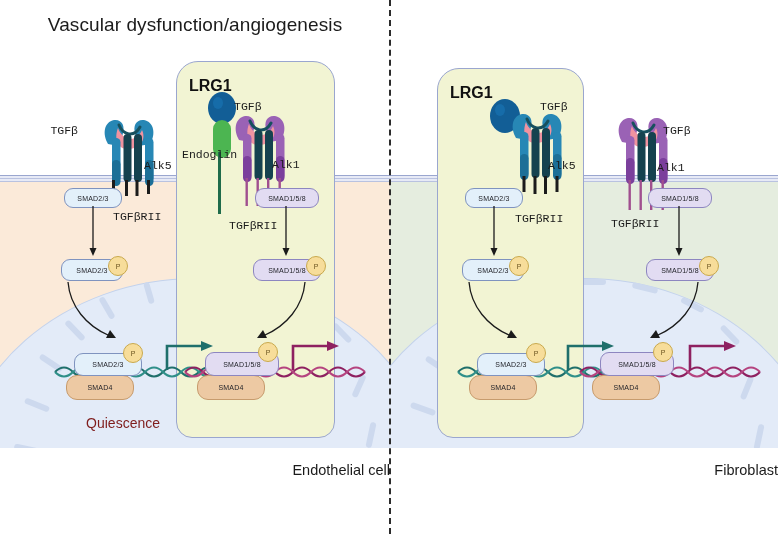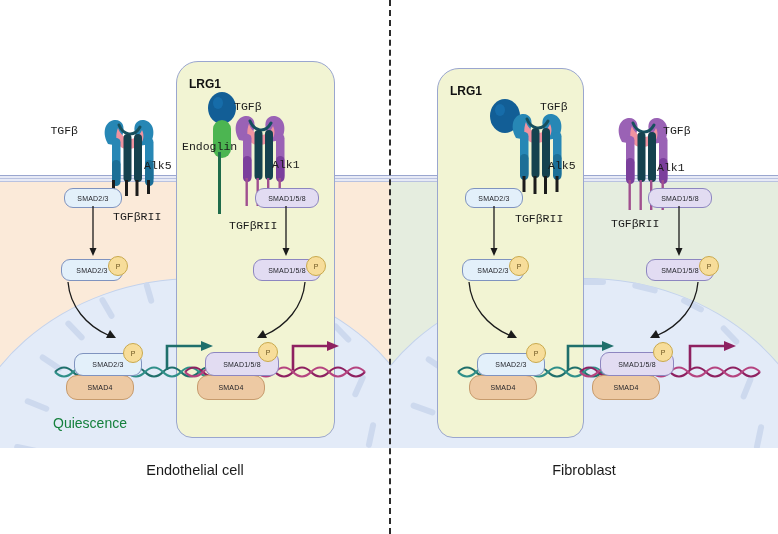--- a/index.html
+++ b/index.html
@@ -40,26 +40,26 @@
   
   .nucleus{position:absolute;left:-46px;width:482px;top:222px;height:340px;
            background:#e3ebf8;border:1.4px solid #c3d2ec;
            border-radius:50% 50% 0 0 / 62% 62% 0 0;}
   #nucleus-right{left:-46px;width:480px;}
   .pore{position:absolute;background:#cdd9ee;border-radius:3px;}
 
   
   .lrg-box{position:absolute;background:#f2f4d3;border:1.6px solid #9aa6cf;
            border-radius:22px 22px 16px 16px;}
-  .lrg-label{position:absolute;font-size:12px;font-weight:bold;color:#111;}
+  .lrg-label{position:absolute;font-size:16px;font-weight:bold;color:#111;}
 
   
   .lbl{position:absolute;font-size:11.5px;color:#1b1b1b;white-space:nowrap;font-family:Liberation Mono, monospace;}
-  .state{position:absolute;font-size:14px;color:#15803d;white-space:nowrap;text-align:center;}
-  .celltype{position:absolute;font-size:14.5px;color:#1b1b1b;white-space:nowrap;text-align:center;}
+  .state{position:absolute;font-size:14px;color:#7f1d1d;white-space:nowrap;text-align:right;}
+  .celltype{position:absolute;font-size:14.5px;color:#1b1b1b;white-space:nowrap;text-align:right;}
 
   
   .pill{position:absolute;border-radius:9px;display:flex;align-items:center;
         justify-content:center;font-size:7px;color:#23242a;letter-spacing:.2px;
         white-space:nowrap;}
   .pill-23{background:#e3f0fa;border:1.2px solid #7f93bf;}
   .pill-158{background:#e2dcf2;border:1.2px solid #8d86c0;}
   .pill-s4{background:#edc9a3;border:1.2px solid #c79b6d;border-radius:11px;font-size:7px;}
 
   .phos{position:absolute;width:18px;height:18px;border-radius:50%;
@@ -74,20 +74,21 @@
 
   
   #divider{position:absolute;left:389px;top:0;width:0;height:534px;
            border-left:2px dashed #2b2b2b;}
 </style>
 </head>
 <body>
 
 <div id="stage">
 
+  <div class="panel-title" id="title-left">Vascular dysfunction/angiogenesis</div>
 
   <div class="cell" id="cell-left">
     <div class="cyto cyto-top extracell"></div>
     <div class="membrane"></div>
     <div class="cyto cyto-bot cyto-endo"></div>
 
     <div class="nucleus" id="nucleus-left"></div>
 
     <div class="pore abs" style="left:34px;top:336px;width:6px;height:26px;transform:rotate(-68deg);"></div>
     <div class="pore abs" style="left:24px;top:380px;width:6px;height:26px;transform:rotate(-78deg);"></div>
@@ -178,21 +179,21 @@
   <div class="phos" style="left:123px;top:343px;">P</div>
 
   <div class="state" style="left:20px;top:415px;width:140px;">Quiescence</div>
 
   <svg class="rec" style="left:200px;top:90px;" width="46" height="140">
     <ellipse cx="22" cy="18" rx="14" ry="16" fill="#125e96"></ellipse>
     <ellipse cx="18" cy="13" rx="5" ry="6" fill="#1a78ba" opacity=".55"></ellipse>
     <rect x="13" y="30" width="18" height="38" rx="9" fill="#4cb551"></rect>
     <rect x="18" y="62" width="3" height="62" fill="#1f6b4a"></rect>
   </svg>
-  <div class="lbl" style="left:182px;top:140px;">Endoglin</div>
+  <div class="lbl" style="left:182px;top:148px;">Endoglin</div>
 
   <svg class="rec" style="left:225px;top:108px;" width="86" height="100">
     <path d="M14 32 C8 22,10 10,20 8 C28 7,31 14,29 21 C28 27,25 29,25 34 Z" fill="#9a62b5"></path>
     <path d="M56 32 C62 22,60 10,50 8 C42 7,39 14,41 21 C42 27,45 29,45 34 Z" fill="#9a62b5"></path>
     <path d="M24 16 C28 28,42 32,48 18 C52 26,48 36,35 37 C23 38,20 26,24 16 Z" fill="#f093a0"></path>
     <path d="M25 13 C29 23,40 26,46 15" stroke="#17505e" stroke-width="3" fill="none" stroke-linecap="round"></path>
     <rect x="18" y="26" width="8.5" height="46" rx="4.2" fill="#9a62b5"></rect>
     <rect x="18" y="48" width="8.5" height="26" rx="4.2" fill="#7b3f9c"></rect>
     <rect x="20.5" y="70" width="2.4" height="28" fill="#a04f8f"></rect>
     <rect x="51" y="26" width="8.5" height="46" rx="4.2" fill="#9a62b5"></rect>

